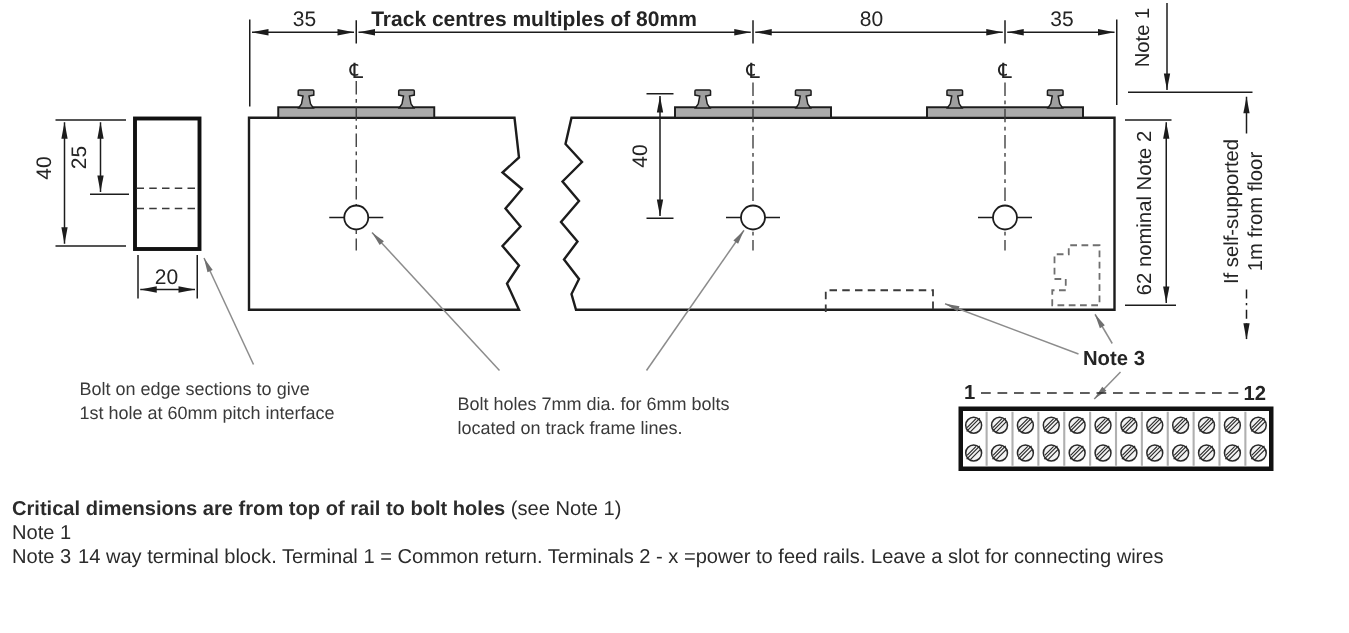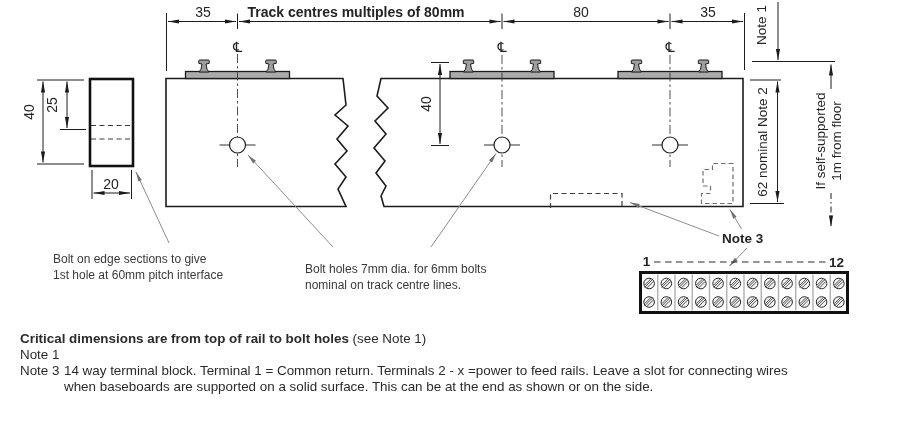--- a/index.html
+++ b/index.html
@@ -15,21 +15,21 @@
   .dimtxt { font-size:14px; }
   .vert   { font-size:13.5px; }
   .b      { font-weight:bold; }
   .clsym  { font-size:14px; font-style:italic; }
   .callout {
     position:absolute; font-size:12px; line-height:16px; color:#3a3a3a;
     white-space:nowrap;
   }
   .notes {
     position:absolute; left:8px; top:331px; font-size:13.4px; line-height:16px;
-    color:#2b2b2b; white-space:nowrap;margin-left:12px;
+    color:#2b2b2b; white-space:nowrap;
   }
   .nrow { display:flex; }
   .nlab { width:44px; flex:none; }
 </style>
 </head>
 <body>
 
 <div class="stage">
 
   <svg width="899" height="422" viewBox="0 0 899 422">
@@ -224,31 +224,30 @@
     <text class="vert b" x="722" y="243">Note 3</text>
   </svg>
 
   <div class="callout" style="left:53px; top:251px;">
     <div>Bolt on edge sections to give</div>
     <div>1st hole at 60mm pitch interface</div>
   </div>
 
   <div class="callout" style="left:305px; top:261px;">
     <div>Bolt holes 7mm dia. for 6mm bolts</div>
-    <div>nominal on track centre lines.</div>
+    <div>located on track frame lines.</div>
   </div>
 
   <div class="notes">
     <div><span class="b">Critical dimensions are from top of rail to bolt holes</span><span> (see Note 1)</span></div>
     <div class="nrow">
       <span class="nlab">Note 1</span>
     </div>
     <div class="nrow">
       <span class="nlab">Note 3</span>
       <span>14 way terminal block. Terminal 1 = Common return. Terminals 2 - x =power to feed rails. Leave a slot for connecting wires</span>
     </div>
     <div class="nrow">
       <span class="nlab"></span>
-      <span>when baseboards are supported on a solid surface. This can be at the end as shown or on the side.</span>
     </div>
   </div>
 
 </div>
 
 </body></html>

